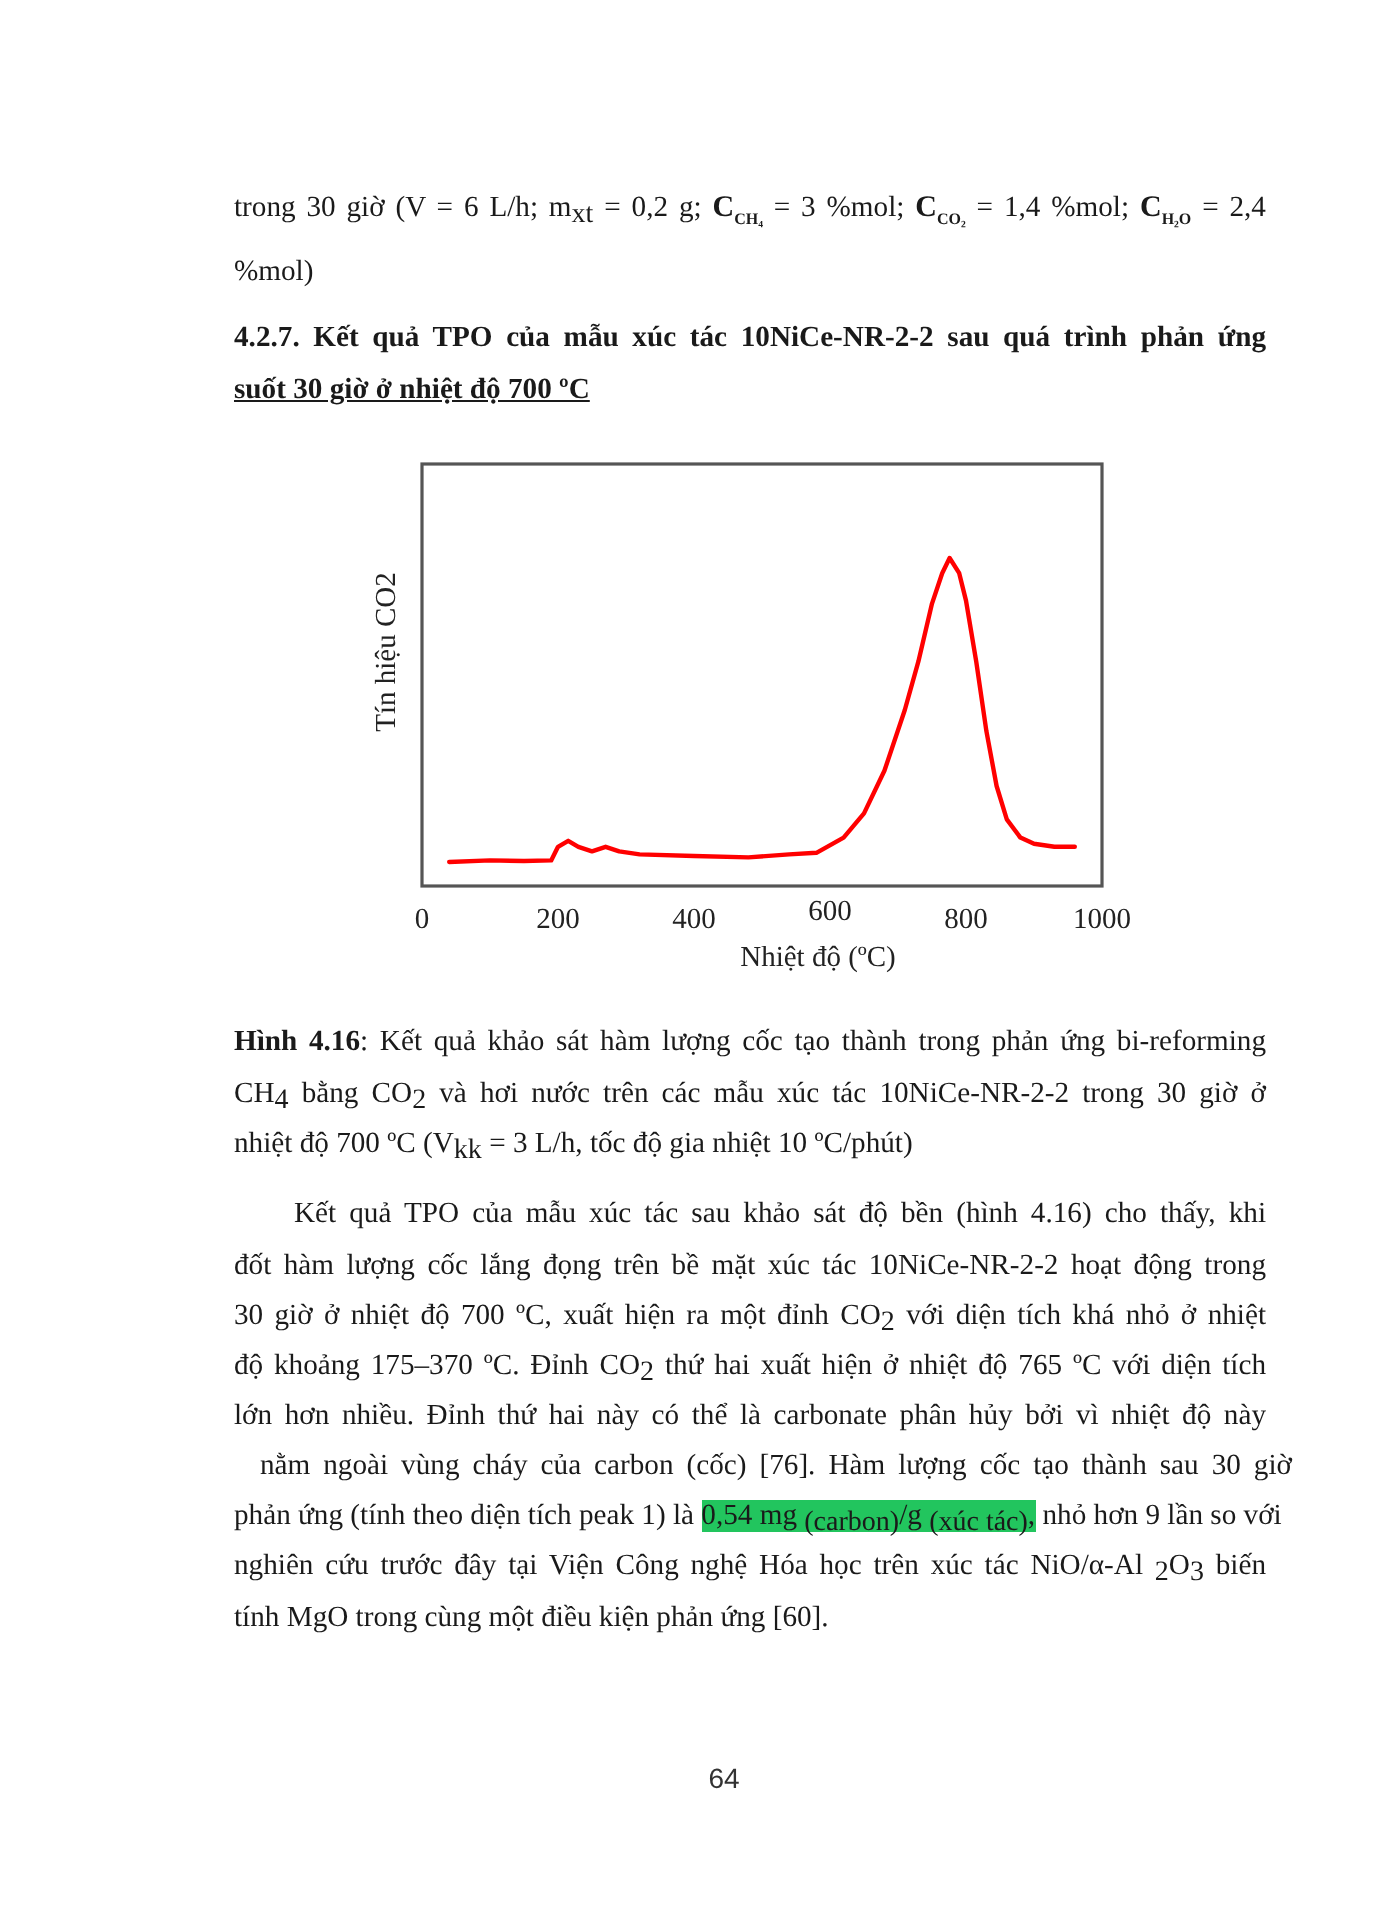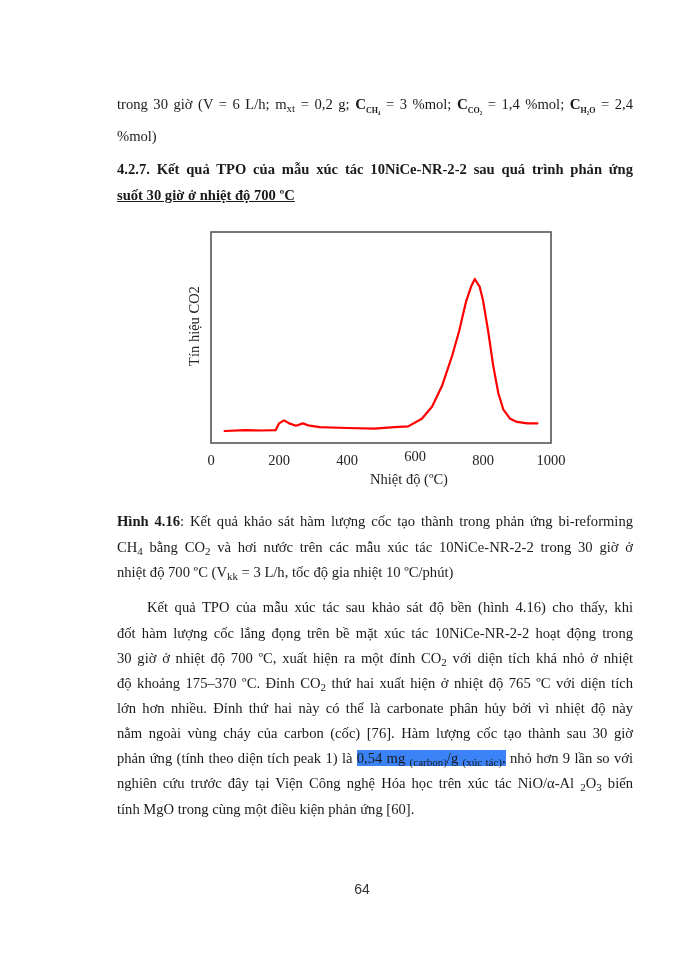--- a/index.html
+++ b/index.html
@@ -2,25 +2,25 @@
 <html><head>
   <meta charset="utf-8">
   <style>
     html, body { margin: 0; padding: 0; background: #ffffff; }
     body { width: 700px; height: 960px; position: relative; overflow: hidden;
            font-family: "Liberation Serif", "DejaVu Serif", serif; color: #1a1a1a; }
     .page { position: absolute; left: 0; top: 0; width: 700px; height: 960px; background: #fff; }
     .line { position: absolute; left: 117px; width: 516px; font-size: 14.6px; line-height: 18px; white-space: nowrap; }
     .just { text-align: justify; text-align-last: justify; }
     .bold { font-weight: bold; }
-    sub { font-size: 11px; vertical-align: -3px; line-height: 0; }
+    sub { font-size: 14px; vertical-align: -3px; line-height: 0; }
     .csym { font-weight: bold; font-size: 15px; }
     .csub { font-size: 8px; font-weight: bold; vertical-align: -4px; line-height: 0; }
     .heading { font-weight: bold; font-size: 14.6px; }
-    .hl { background: #3b82f6; }
+    .hl { background: #22c55e; }
     .chart { position: absolute; left: 0; top: 0; width: 700px; height: 960px; pointer-events: none; }
     .chart svg { position: absolute; left: 0; top: 0; }
     .tick-label { position: absolute; font-size: 14.5px; transform: translateX(-50%); color: #222; }
     .xlabel { position: absolute; left: 381px; top: 471px; transform: translateX(-50%); font-size: 14.5px; color: #222; white-space: nowrap; margin-left: 28px; }
     .ylabel { position: absolute; left: 194px; top: 326px; transform: translate(-50%, -50%) rotate(-90deg); font-size: 14.5px; color: #222; white-space: nowrap; }
     .page-num { position: absolute; left: 12px; width: 700px; top: 881px; text-align: center; font-size: 14px; color: #333; font-family: "Liberation Sans", "DejaVu Sans", sans-serif; }
   </style>
 </head>
 <body>
 
@@ -52,19 +52,19 @@
 
   <div class="line just" style="top:512px;"><span class="bold">Hình 4.16</span><span>: Kết quả khảo sát hàm lượng cốc tạo thành trong phản ứng bi-reforming</span></div>
   <div class="line just" style="top:538px;"><span>CH</span><sub>4</sub><span> bằng CO</span><sub>2</sub><span> và hơi nước trên các mẫu xúc tác 10NiCe-NR-2-2 trong 30 giờ ở</span></div>
   <div class="line" style="top:563px;"><span>nhiệt độ 700 ºC (V</span><sub>kk</sub><span> = 3 L/h, tốc độ gia nhiệt 10 ºC/phút)</span></div>
 
   <div class="line just" style="top:598px; left:147px; width:486px;">Kết quả TPO của mẫu xúc tác sau khảo sát độ bền (hình 4.16) cho thấy, khi</div>
   <div class="line just" style="top:624px;">đốt hàm lượng cốc lắng đọng trên bề mặt xúc tác 10NiCe-NR-2-2 hoạt động trong</div>
   <div class="line just" style="top:649px;"><span>30 giờ ở nhiệt độ 700 ºC, xuất hiện ra một đỉnh CO</span><sub>2</sub><span> với diện tích khá nhỏ ở nhiệt</span></div>
   <div class="line just" style="top:674px;"><span>độ khoảng 175–370 ºC. Đỉnh CO</span><sub>2</sub><span> thứ hai xuất hiện ở nhiệt độ 765 ºC với diện tích</span></div>
   <div class="line just" style="top:699px;">lớn hơn nhiều. Đỉnh thứ hai này có thể là carbonate phân hủy bởi vì nhiệt độ này</div>
-  <div class="line just" style="top:724px;">nằm ngoài vùng cháy của carbon (cốc) [76]. Hàm lượng cốc tạo thành sau 30 giờ</div>
+  <div class="line just" style="top:724px;margin-left:13px;">nằm ngoài vùng cháy của carbon (cốc) [76]. Hàm lượng cốc tạo thành sau 30 giờ</div>
   <div class="line just" style="top:749px;"><span>phản ứng (tính theo diện tích peak  1) là </span><span class="hl"><span>0,54 mg </span><sub>(carbon)</sub><span>/g </span><sub>(xúc tác)</sub><span>,</span></span><span> nhỏ hơn 9 lần so với</span></div>
   <div class="line just" style="top:774px;"><span>nghiên cứu trước đây tại Viện Công nghệ Hóa học trên xúc tác NiO/α-Al </span><sub>2</sub><span>O</span><sub>3</sub><span> biến</span></div>
   <div class="line" style="top:800px;">tính MgO trong cùng một điều kiện phản ứng [60].</div>
 
   <div class="page-num">64</div>
 </div>
 
 </body></html>

